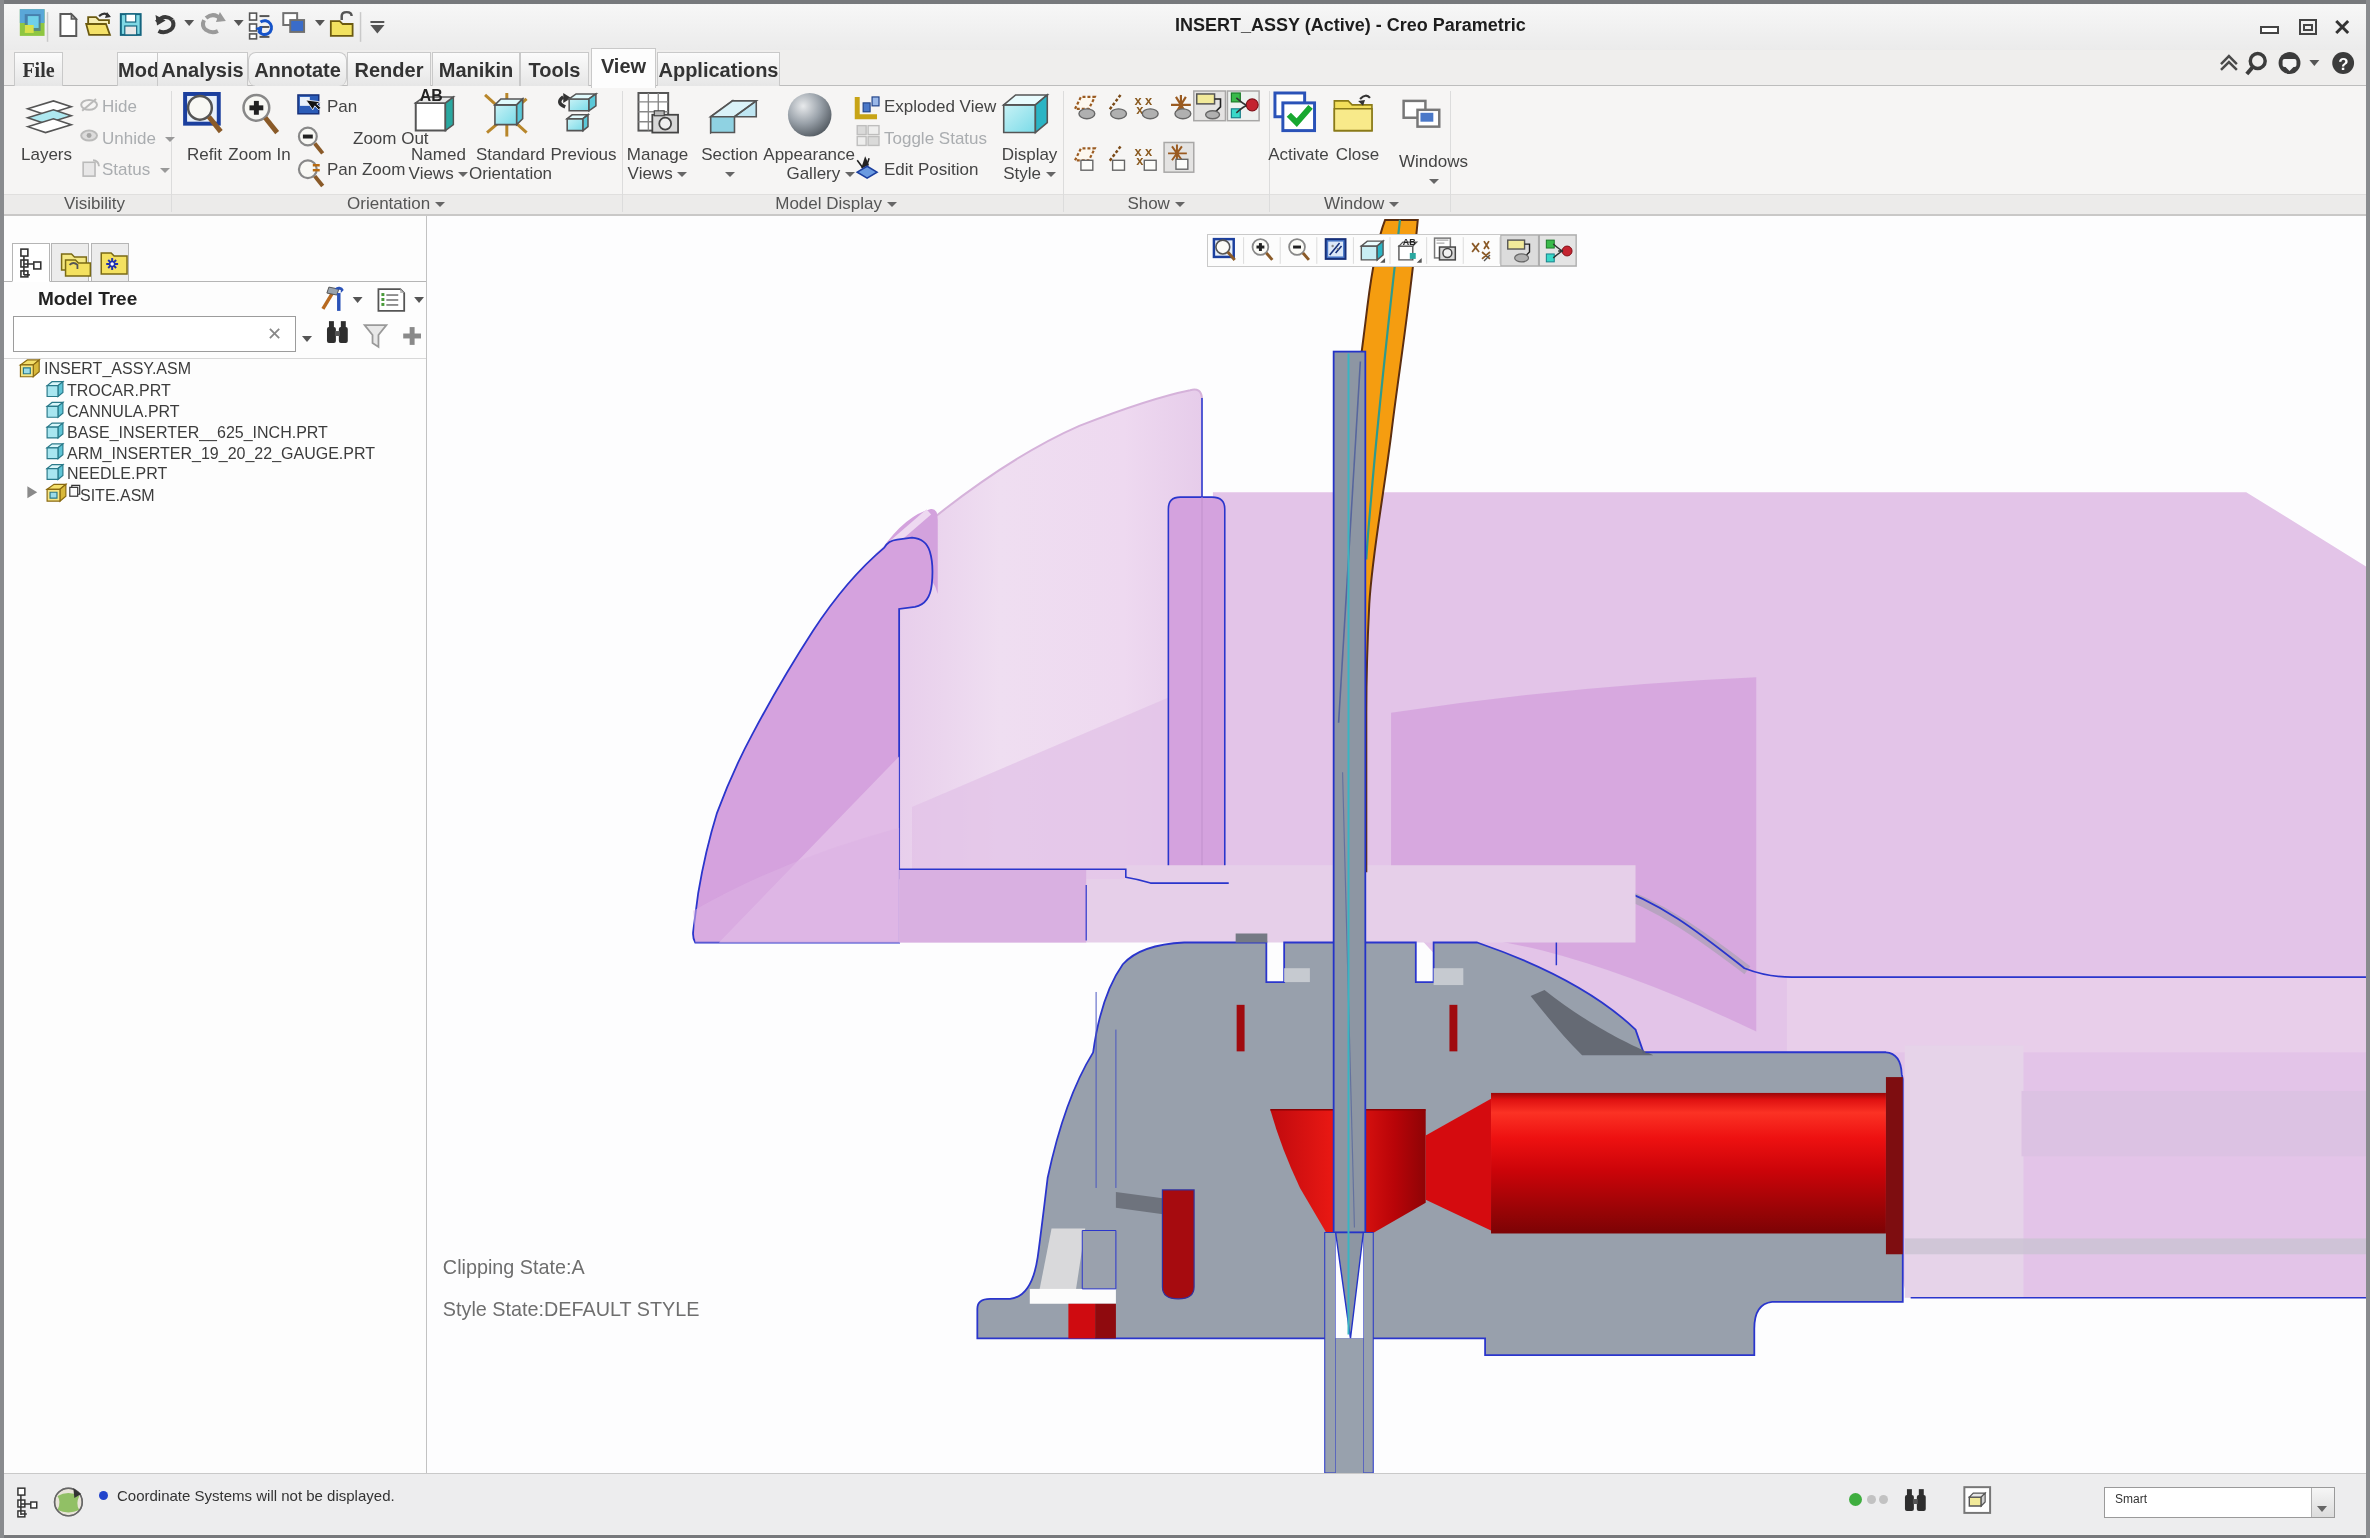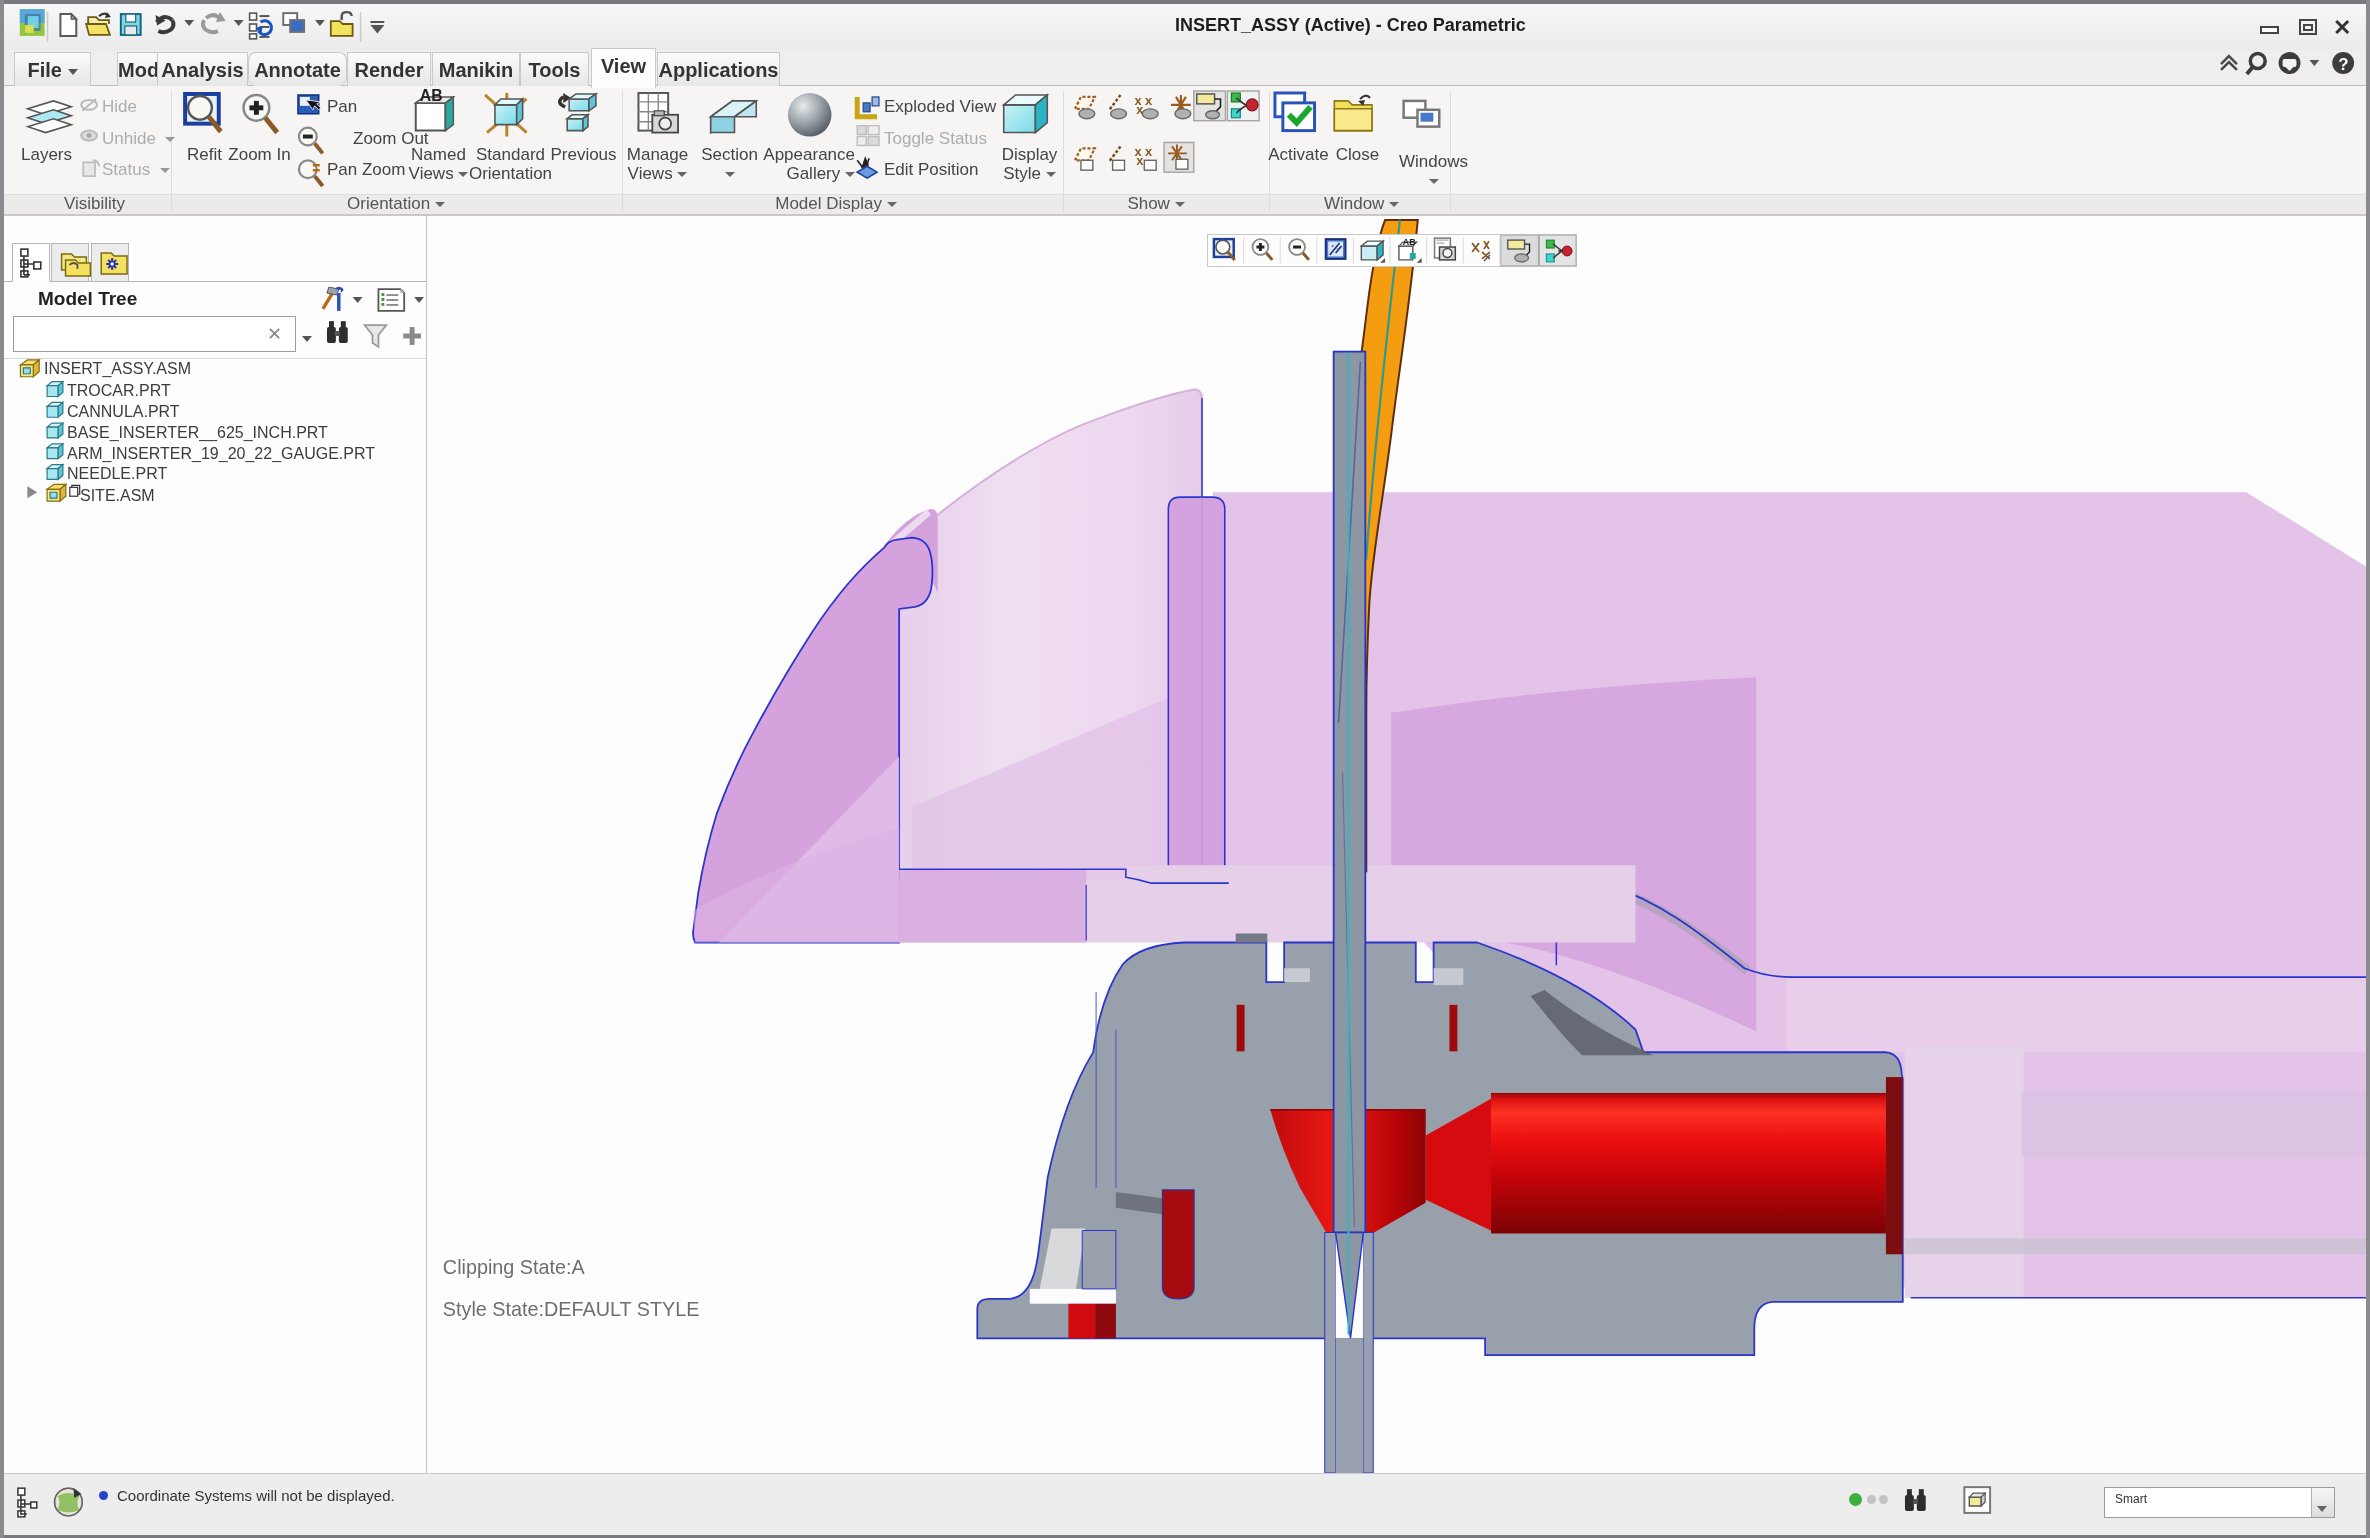--- a/index.html
+++ b/index.html
@@ -84,21 +84,21 @@
   <path d="M318 20 l5 6 5 -6 z" fill="#555"></path>
 
   <path d="M334 21 h9 l3 3 h10 v12 h-22 z" fill="#f2e260" stroke="#6b5a10" stroke-width="1.8"></path>
   <path d="M345 20 v-4 q0 -4 5 -4 q5 0 5 4" fill="none" stroke="#555" stroke-width="2.5"></path>
   <line x1="364" y1="12" x2="364" y2="42" stroke="#c9c9c9" stroke-width="1.5"></line>
   <path d="M374 22 h14 M376 26 l5 6 5 -6 z" stroke="#555" stroke-width="2" fill="#555"></path>
 </svg>
 
 <div class="abs" style="left:4px;top:50px;width:2362px;height:37px;background:#efeeed;"></div>
 <div class="abs" style="left:4px;top:85px;width:2362px;height:1px;background:#bdbdbd;"></div>
-<div class="tab" style="left:14px;width:77px;">File <span class="dn" style="border-top-color:#555;"></span></div>
+<div class="tab" style="left:14px;width:49px;font-family:Liberation Serif, serif;">File <span class="dn" style="border-top-color:#555;"></span></div>
 <div class="tab" style="left:81px;width:60px;margin-left:36px;">Model</div>
 <div class="tab" style="left:157px;width:91px;">Analysis</div>
 <div class="tab" style="left:248px;width:99px;border-radius:8px;">Annotate</div>
 <div class="tab" style="left:347px;width:84px;">Render</div>
 <div class="tab" style="left:432px;width:88px;">Manikin</div>
 <div class="tab" style="left:520px;width:69px;">Tools</div>
 <div class="tab" style="left:591px;width:65px;background:#fdfdfd;top:48px;height:40px;border-bottom:none;z-index:3;">View</div>
 <div class="tab" style="left:657px;width:123px;">Applications</div>
 
 <div class="abs" style="left:4px;top:86px;width:2362px;height:108px;background:#f6f5f4;"></div>

